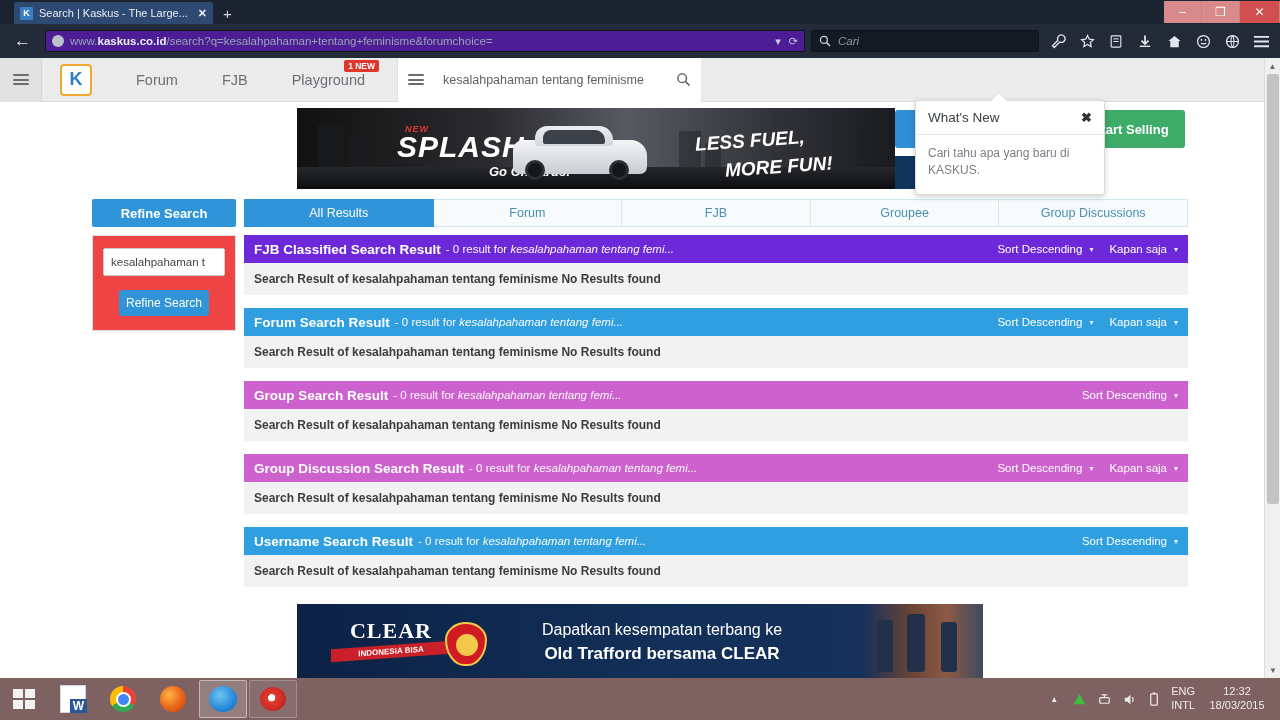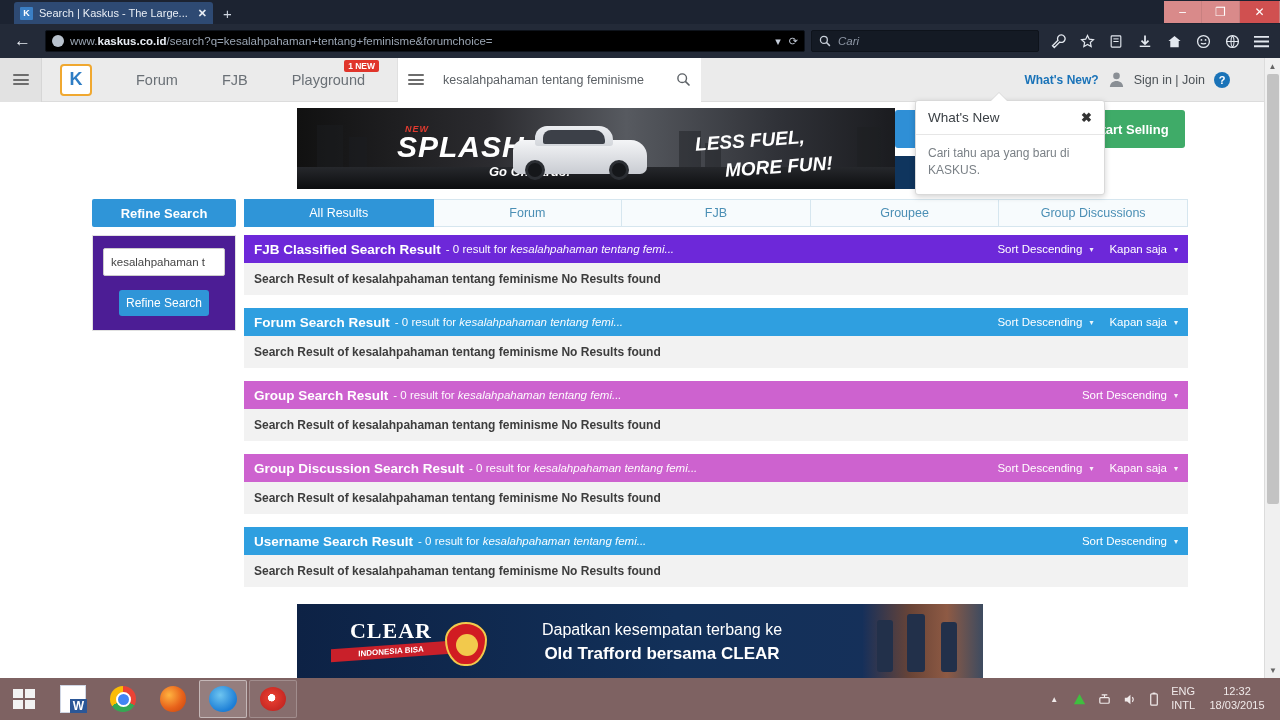--- a/index.html
+++ b/index.html
@@ -45,21 +45,21 @@
   .tab-close { font-size:11px; font-weight:bold; padding-left:4px; }
   .newtab { color:#cfd6e0; font-size:15px; margin-left:10px; padding-bottom:2px; }
 
   
   .navbar {
     position:absolute; top:24px; left:0; width:1280px; height:34px;
     background:#232a38; display:flex; align-items:center; padding:0 6px; gap:6px;
   }
   .nav-back { color:#e6eaf0; font-size:17px; padding:0 8px; }
   .urlbox {
-    flex:1; height:22px; background:#000000; border:1px solid #0e131b; border-radius:2px;
+    flex:1; height:22px; background:#4c1d95; border:1px solid #0e131b; border-radius:2px;
     display:flex; align-items:center; padding:0 6px; gap:6px; min-width:0;
   }
   .globe-icon {
     width:12px; height:12px; border-radius:50%; background:#b9c2cd; flex:none;
   }
   .url-text { color:#9aa5b3; font-size:11.5px; white-space:nowrap; overflow:hidden; }
   .url-text b { color:#e8edf4; font-weight:bold; }
   .url-right { margin-left:auto; display:flex; align-items:center; gap:8px; color:#c6cedb; font-size:11px; }
   .searchbox {
     width:228px; height:22px; background:#141a24; border:1px solid #0e131b; border-radius:2px;
@@ -235,21 +235,21 @@
   .stab {
     flex:1; background:#f7fbfd; border:1px solid #d6e6ef; border-left:none;
     color:#4b8fb5; font-size:12.5px; display:flex; align-items:center; justify-content:center;
   }
   .stab:first-child { border-left:1px solid #d6e6ef; }
   .stab.active { background:#2f95d8; color:#fff; border-color:#2f95d8; }
 
   
   .grid { display:flex; gap:8px; margin-top:8px; }
   .sidebar {
-    width:144px; border:1px solid #e1e1e1; background:#4c1d95; padding:12px 10px;
+    width:144px; border:1px solid #e1e1e1; background:#ef4444; padding:12px 10px;
     align-self:flex-start;
   }
   .refine-input {
     width:100%; height:28px; border:1px solid #ccc; border-radius:2px;
     padding:0 7px; font-size:11.5px; color:#444; background:#fff;
     display:flex; align-items:center; overflow:hidden; white-space:nowrap;
   }
   .refine-btn {
     margin:14px auto 2px; width:90px; height:26px; background:#2f95d8; color:#fff;
     font-size:12px; border-radius:3px; display:flex; align-items:center; justify-content:center;
@@ -468,29 +468,20 @@
           </span>
       </div>
       <div class="site-search">
         <span class="val">kesalahpahaman tentang feminisme</span>
         <svg width="15" height="15" viewBox="0 0 16 16">
             <circle cx="6.6" cy="6.6" r="4.6" fill="none" stroke="#5c6166" stroke-width="1.5"></circle>
             <line x1="10" y1="10" x2="14.4" y2="14.4" stroke="#5c6166" stroke-width="1.7"></line>
           </svg>
       </div>
 
-      <div class="header-right">
-        <span class="whats-new-link">What's New?</span>
-        <span class="avatar-ic"><svg width="17" height="17" viewBox="0 0 16 16">
-              <circle cx="8" cy="4.6" r="3.1" fill="#8a8f95"></circle>
-              <path d="M1.8 15c0-3.5 2.8-5.6 6.2-5.6S14.2 11.5 14.2 15z" fill="#8a8f95"></path>
-            </svg></span>
-        <span class="signin">Sign in | Join</span>
-        <span class="help-ic">?</span>
-      </div>
 
       <div class="head-blue-btn">
         <svg width="22" height="22" viewBox="0 0 24 24">
             <circle cx="12" cy="12" r="9" fill="none" stroke="#fff" stroke-width="2.4"></circle>
           </svg>
       </div>
       <div class="head-green-btn">tart Selling</div>
 
       <div class="popover">
         <div class="pop-head">

